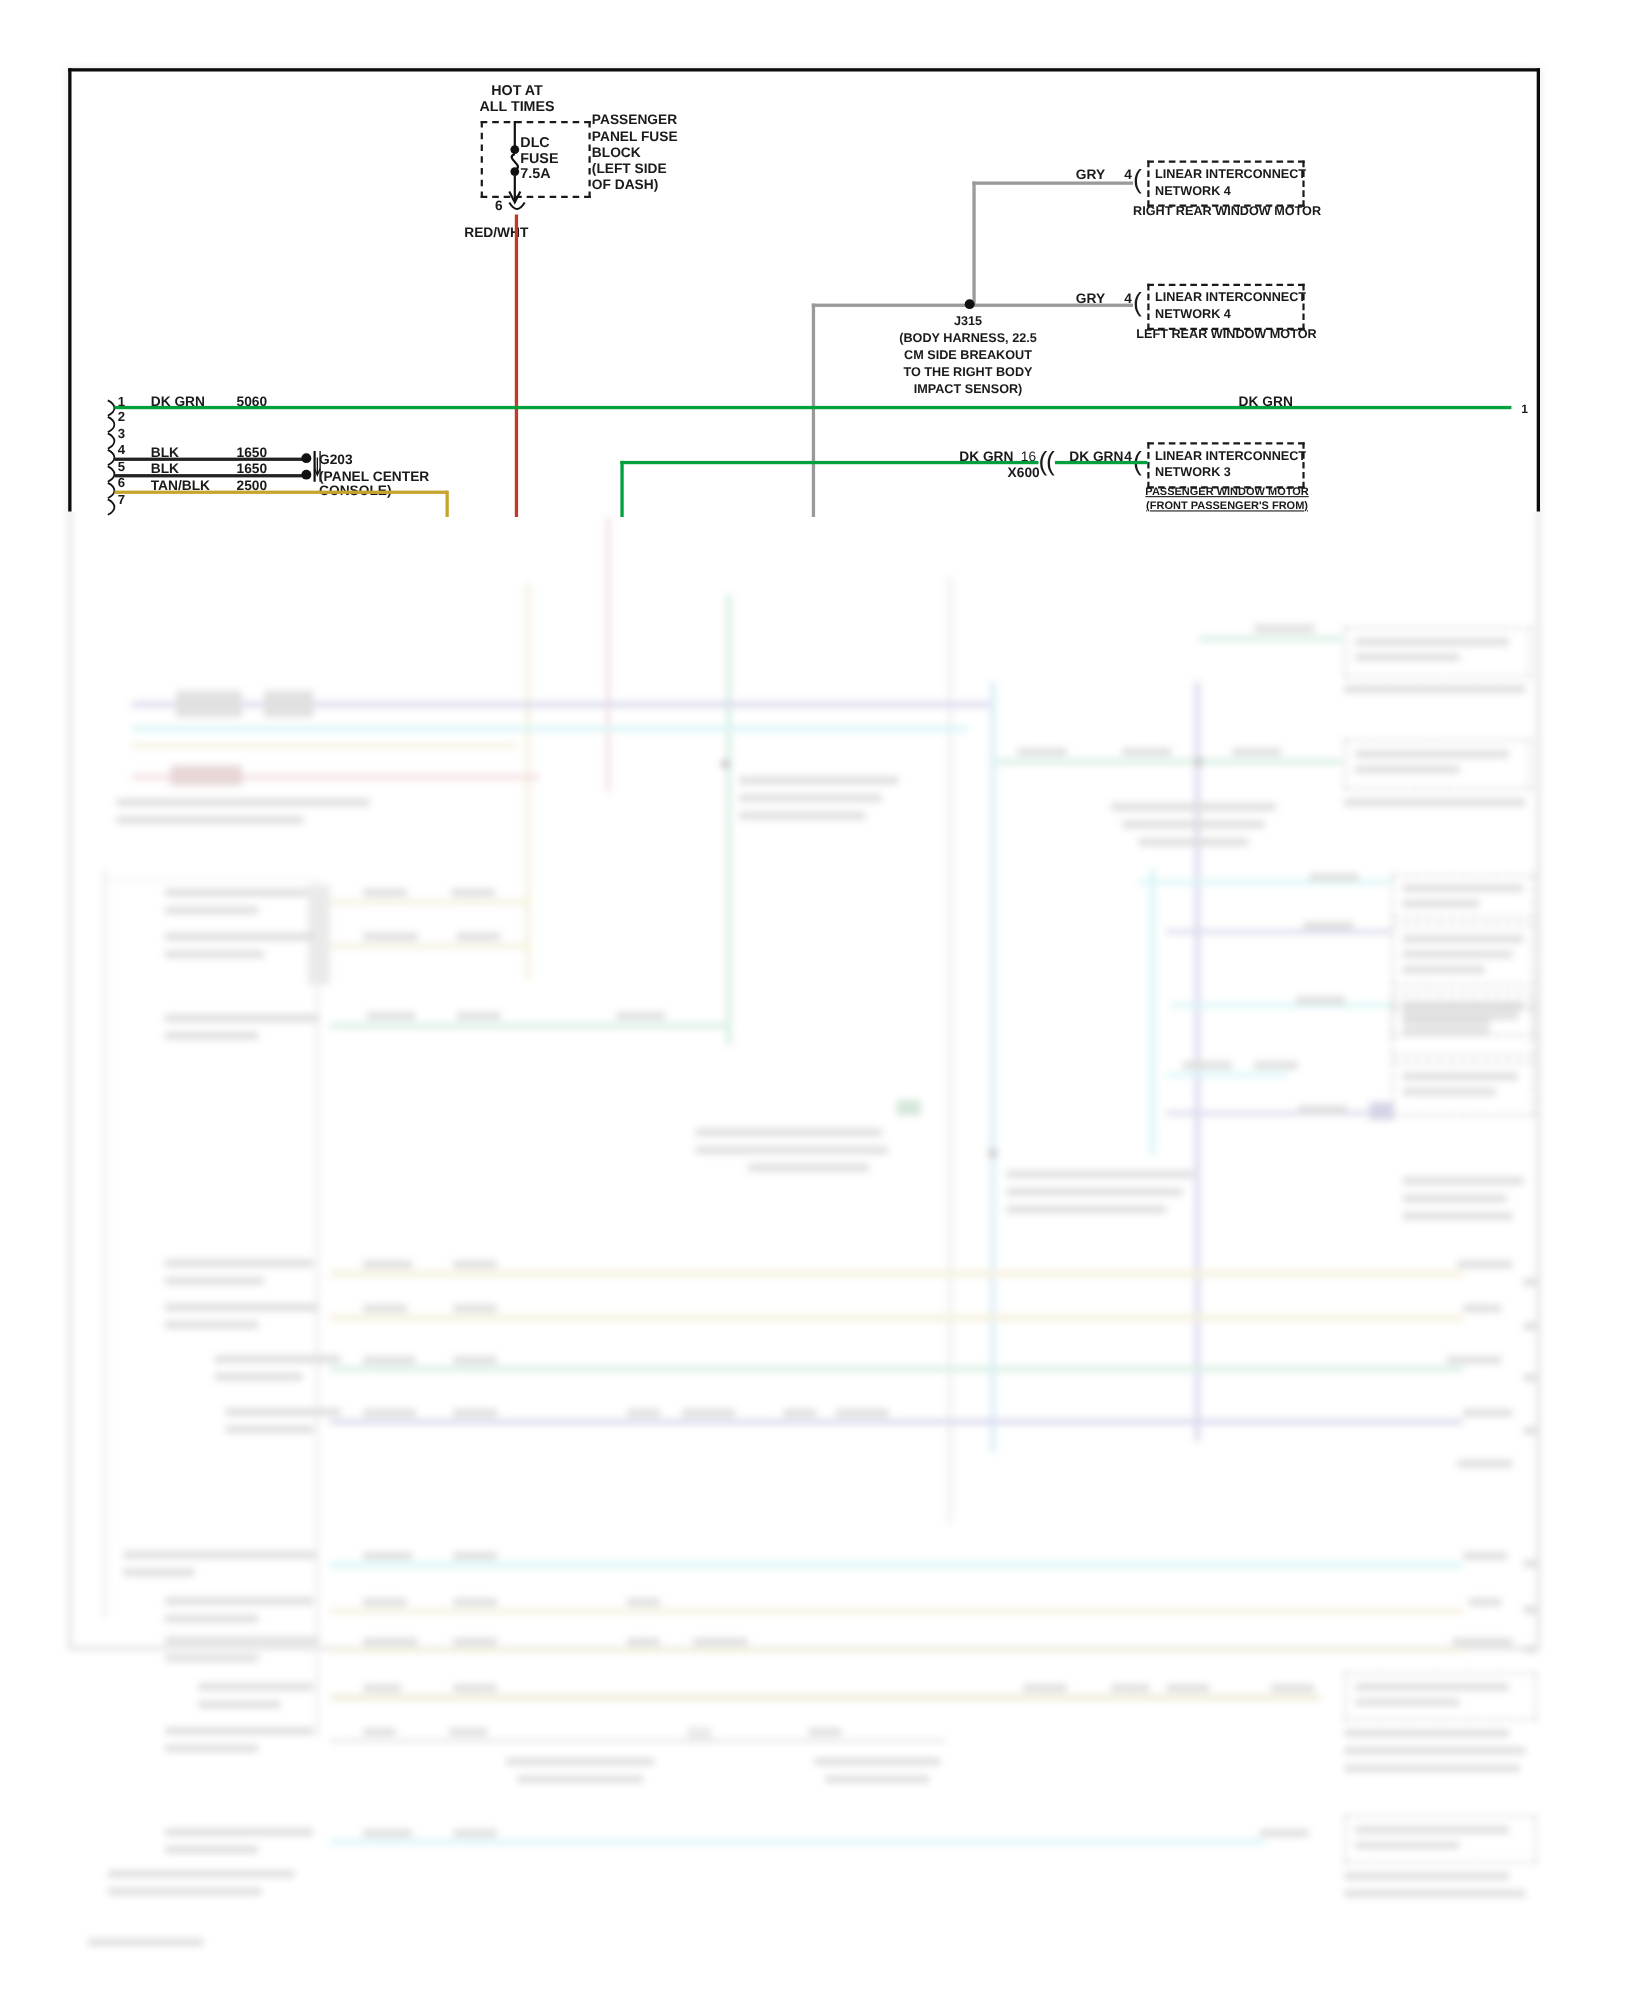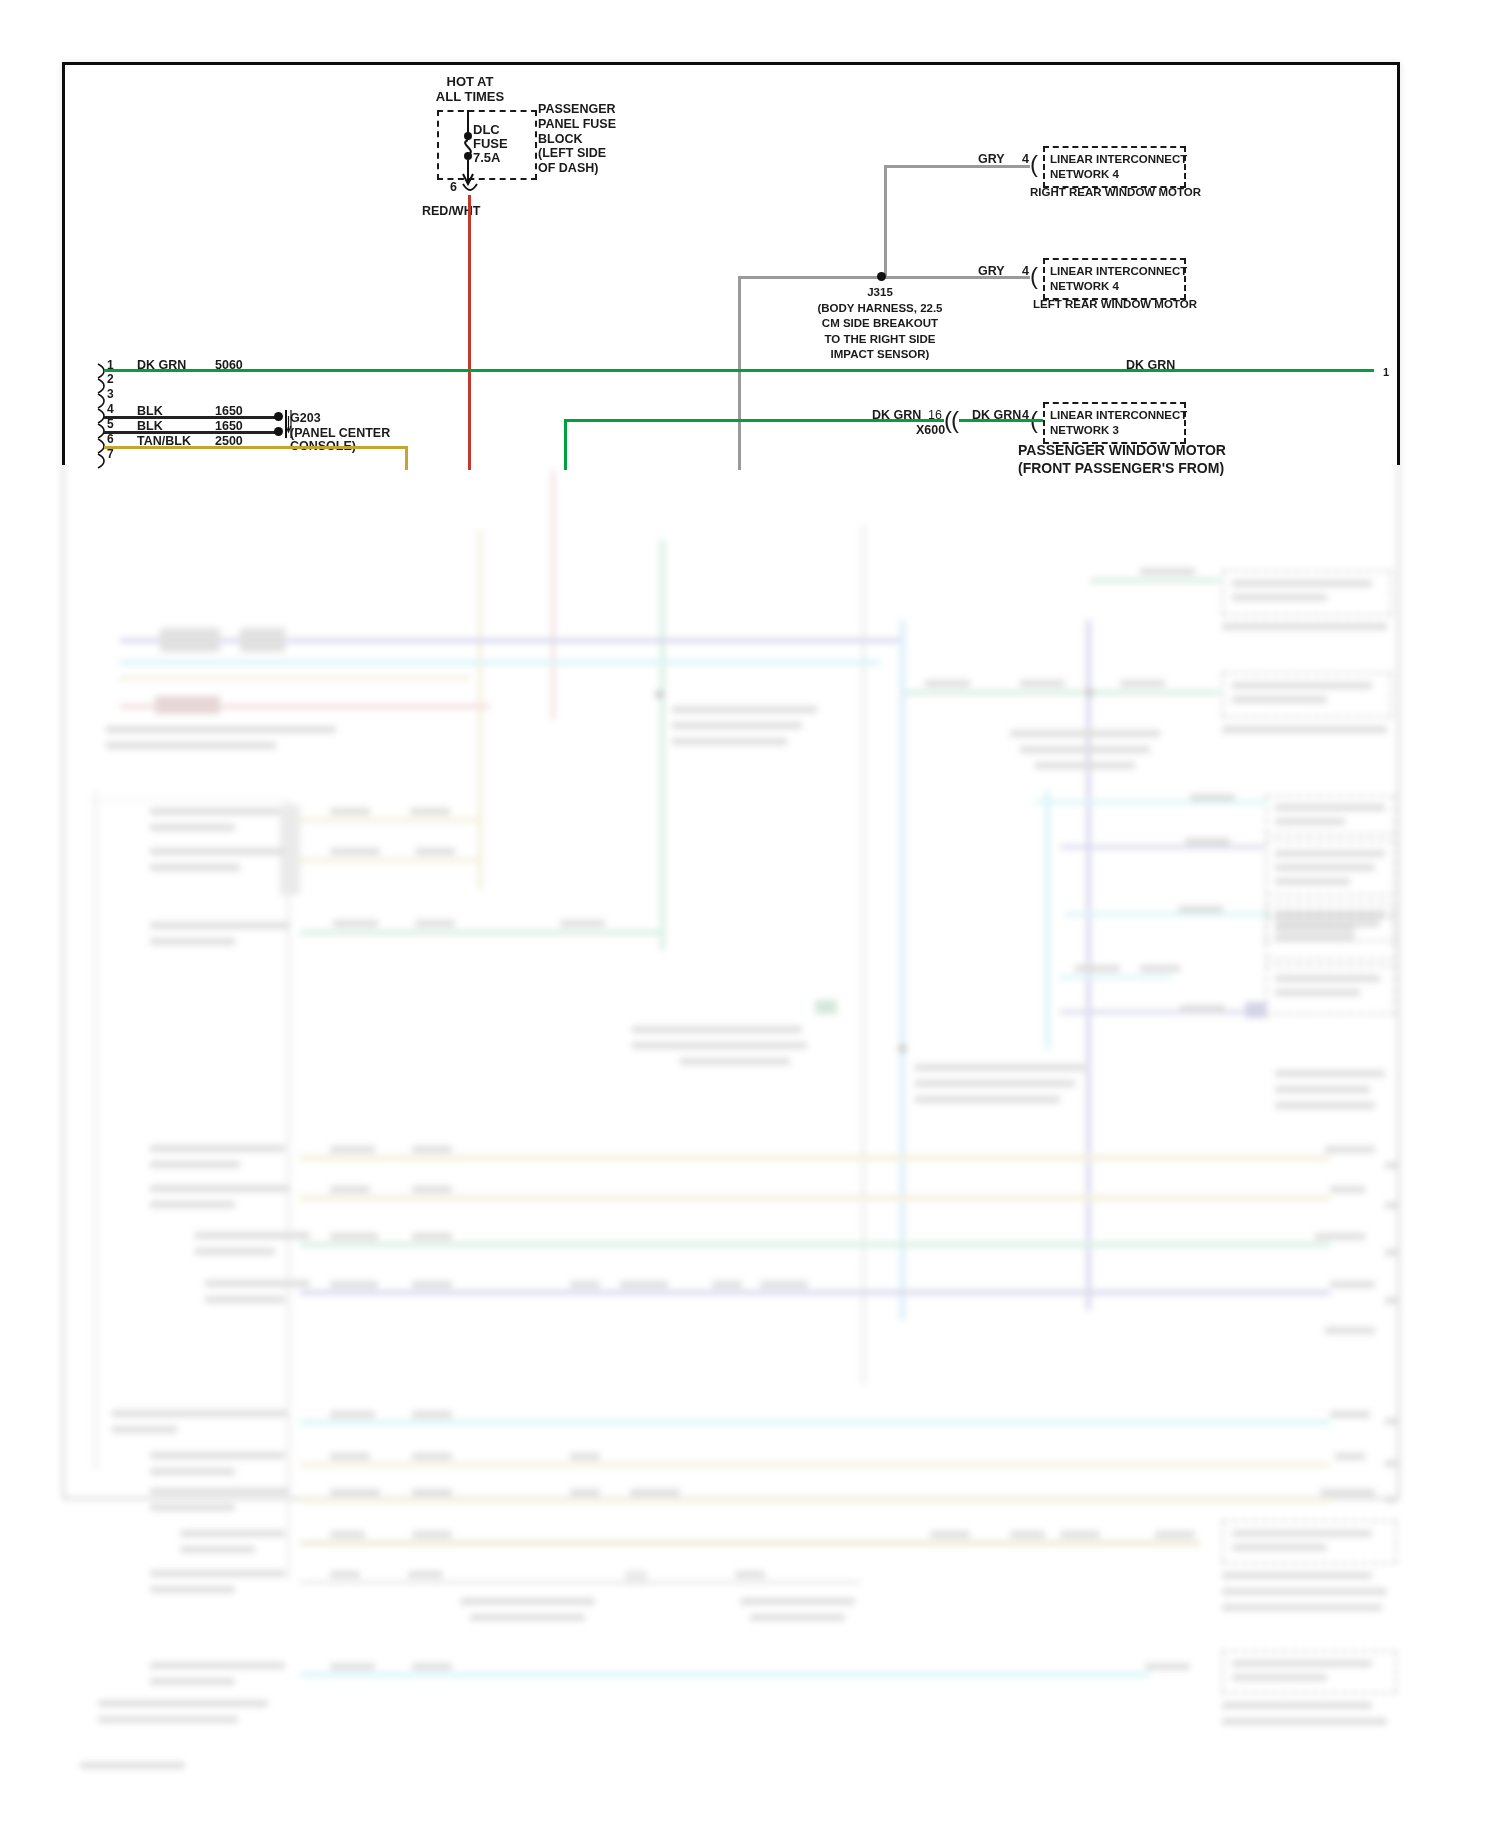--- a/index.html
+++ b/index.html
@@ -326,21 +326,21 @@
   <div class="lbl" style="left:1022px;top:264px;font-size:12.5px;font-weight:bold;">4</div>
   <div class="lbl" style="left:978px;top:264px;font-size:12.5px;font-weight:bold;">GRY</div>
   <div class="wire h" style="left:738px;top:276px;width:292px;height:3px;background:#9a9a9a;"></div>
   <div class="wire v" style="left:738px;top:276px;height:194px;width:3px;background:#9a9a9a;"></div>
 
   <div class="dot" style="left:877px;top:272px;"></div>
   <div class="lbl c" style="left:790px;top:285px;width:180px;font-size:11.5px;font-weight:bold;line-height:1.35;">
     <div>J315</div>
     <div>(BODY HARNESS, 22.5</div>
     <div>CM SIDE BREAKOUT</div>
-    <div>TO THE RIGHT SIDE</div>
+    <div>TO THE RIGHT BODY</div>
     <div>IMPACT SENSOR)</div>
   </div>
 
   <svg style="position:absolute;left:96px;top:362px;" width="14" height="108">
     <path d="M2 2 C 10 6, 10 12, 2 16" stroke="#111" stroke-width="1.6" fill="none"></path>
     <path d="M2 17 C 10 21, 10 27, 2 31" stroke="#111" stroke-width="1.6" fill="none"></path>
     <path d="M2 32 C 10 36, 10 42, 2 46" stroke="#111" stroke-width="1.6" fill="none"></path>
     <path d="M2 47 C 10 51, 10 57, 2 61" stroke="#111" stroke-width="1.6" fill="none"></path>
     <path d="M2 62 C 10 66, 10 72, 2 76" stroke="#111" stroke-width="1.6" fill="none"></path>
     <path d="M2 77 C 10 81, 10 87, 2 91" stroke="#111" stroke-width="1.6" fill="none"></path>
@@ -384,21 +384,21 @@
   <div class="lbl" style="left:137px;top:434px;font-size:12.5px;font-weight:bold;">TAN/BLK</div>
   <div class="lbl" style="left:215px;top:434px;font-size:12.5px;font-weight:bold;">2500</div>
   <div class="wire h" style="left:104px;top:446px;width:303px;height:3px;background:#c6a52e;"></div>
   <div class="wire v" style="left:405px;top:446px;height:24px;width:3px;background:#c6a52e;"></div>
 
   <div class="dashbox" style="left:1043px;top:402px;width:143px;height:42px;"></div>
   <div class="lbl" style="left:1050px;top:408px;font-size:11.5px;font-weight:bold;line-height:1.3;">
     <div>LINEAR INTERCONNECT</div>
     <div>NETWORK 3</div>
   </div>
-  <div class="lbl c" style="left:1018px;top:441px;width:195px;font-size:14px;font-weight:bold;line-height:1.3;">
+  <div class="lbl c" style="left:1018px;top:441px;width:195px;font-size:10px;font-weight:bold;line-height:1.3;text-decoration:underline;">
     <div>PASSENGER WINDOW MOTOR</div>
     <div>(FRONT PASSENGER'S FROM)</div>
   </div>
   <div class="brk" style="left:1030px;top:408px;font-size:24px;">(</div>
   <div class="lbl" style="left:1022px;top:408px;font-size:12.5px;font-weight:bold;">4</div>
   <div class="lbl" style="left:972px;top:408px;font-size:12.5px;font-weight:bold;">DK GRN</div>
 
   <div class="brk" style="left:944px;top:408px;font-size:24px;">(</div>
   <div class="brk" style="left:951px;top:408px;font-size:24px;">(</div>
   <div class="lbl" style="left:928px;top:408px;font-size:12.5px;font-weight:normal;">16</div>

